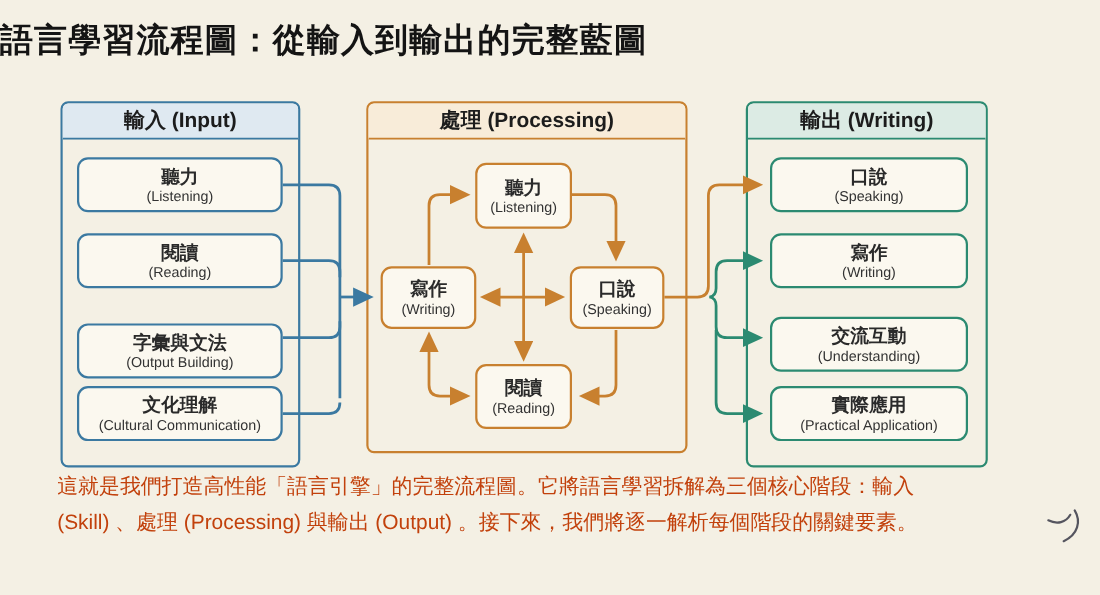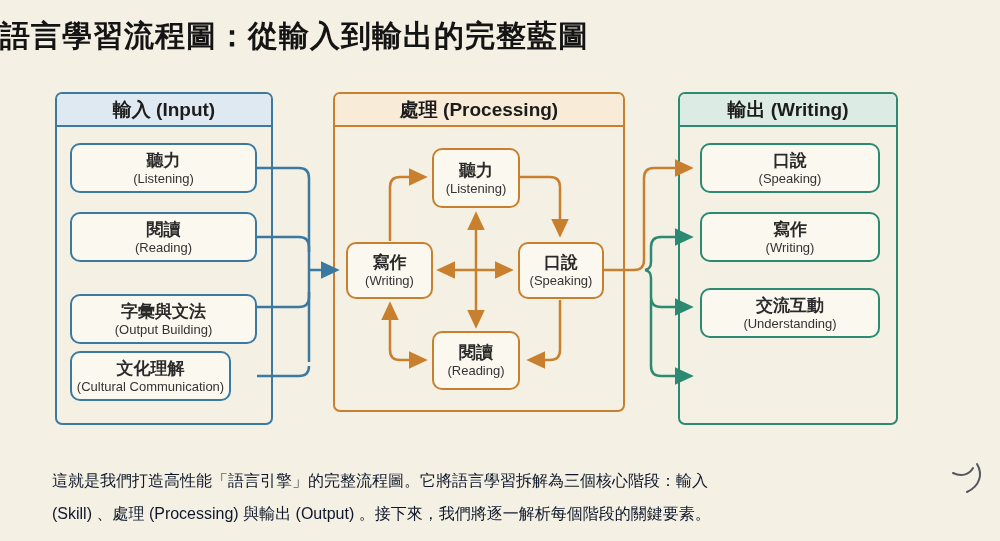--- a/index.html
+++ b/index.html
@@ -41,22 +41,22 @@
     display:flex;flex-direction:column;align-items:center;justify-content:center;
     color:#2a2a2a;text-align:center;
   }
   .node.blue{border:2.5px solid var(--input_accent);}
   .node.orange{border:2.5px solid var(--processing_accent);}
   .node.teal{border:2.5px solid var(--output_accent);}
   .node .zh{font-size:17px;font-weight:700;line-height:21px;}
   .node .en{font-size:13px;font-weight:400;line-height:16px;color:#333;}
   
   .caption{
-    position:absolute;left:52px;top:464px;width:870px;
-    font-size:16px;line-height:33px;color:#0f172a;
+    position:absolute;left:52px;top:426px;width:870px;
+    font-size:19px;line-height:33px;color:#c2410c;
   }
 </style>
 </head>
 <body>
 
 <div class="stage">
 
   <h1 class="title">語言學習流程圖：從輸入到輸出的完整藍圖</h1>
 
   <div class="panel input">
@@ -124,21 +124,21 @@
     <div class="en">(Listening)</div>
   </div>
   <div class="node blue" style="left:70px;top:212px;width:187px;height:50px;">
     <div class="zh">閱讀</div>
     <div class="en">(Reading)</div>
   </div>
   <div class="node blue" style="left:70px;top:294px;width:187px;height:50px;">
     <div class="zh">字彙與文法</div>
     <div class="en">(Output Building)</div>
   </div>
-  <div class="node blue" style="left:70px;top:351px;width:161px;height:50px;">
+  <div class="node blue" style="left:70px;top:351px;width:187px;height:50px;">
     <div class="zh">文化理解</div>
     <div class="en">(Cultural Communication)</div>
   </div>
 
   <div class="node orange" style="left:432px;top:148px;width:88px;height:60px;">
     <div class="zh">聽力</div>
     <div class="en">(Listening)</div>
   </div>
   <div class="node orange" style="left:346px;top:242px;width:87px;height:57px;">
     <div class="zh">寫作</div>
@@ -158,19 +158,23 @@
     <div class="en">(Speaking)</div>
   </div>
   <div class="node teal" style="left:700px;top:212px;width:180px;height:50px;">
     <div class="zh">寫作</div>
     <div class="en">(Writing)</div>
   </div>
   <div class="node teal" style="left:700px;top:272px;width:180px;height:50px;margin-top:16px;">
     <div class="zh">交流互動</div>
     <div class="en">(Understanding)</div>
   </div>
+  <div class="node teal" style="left:700px;top:351px;width:180px;height:50px;">
+    <div class="zh">實際應用</div>
+    <div class="en">(Practical Application)</div>
+  </div>
 
   <div class="caption">
     <div>這就是我們打造高性能「語言引擎」的完整流程圖。它將語言學習拆解為三個核心階段：輸入</div>
     <div>(Skill) 、處理 (Processing) 與輸出 (Output) 。接下來，我們將逐一解析每個階段的關鍵要素。</div>
   </div>
 
 </div>
 
 </body></html>

